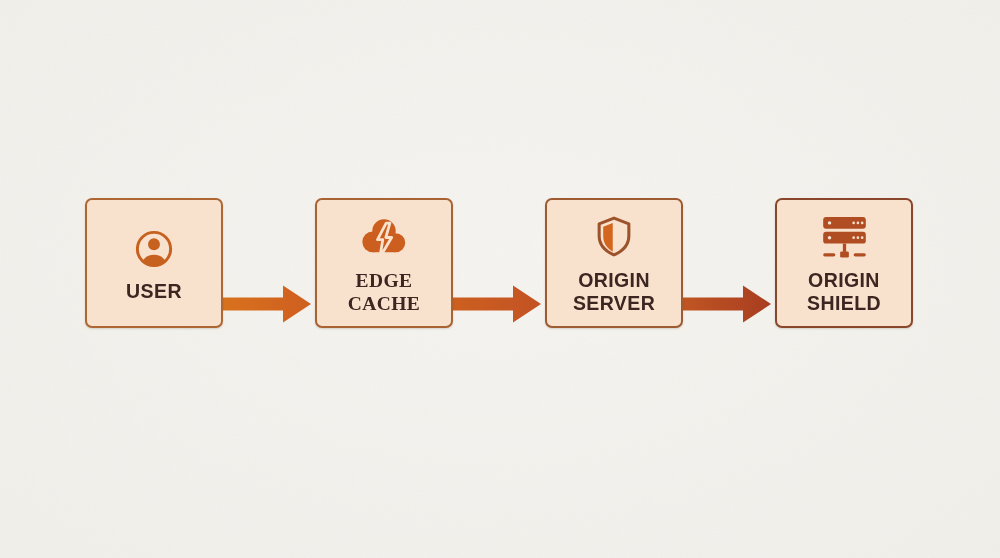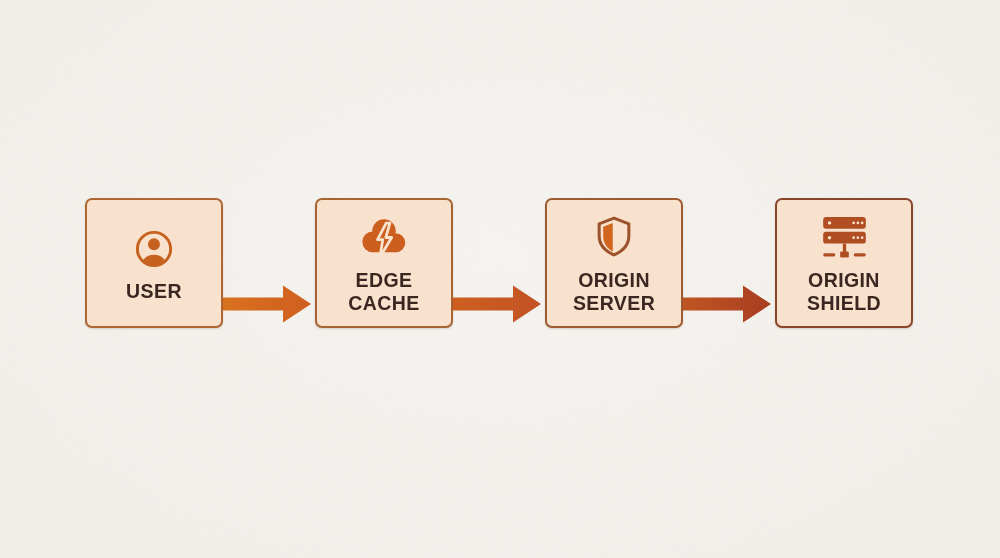--- a/index.html
+++ b/index.html
@@ -71,21 +71,21 @@
   <svg class="arrow" viewBox="0 0 92 48" xmlns="http://www.w3.org/2000/svg">
     <defs>
         <linearGradient id="ag0" x1="0" y1="0" x2="1" y2="0">
           <stop offset="0" stop-color="#d8721e"></stop>
           <stop offset="1" stop-color="#cf5e1f"></stop>
         </linearGradient>
       </defs>
     <path d="M0 17.5 H60 V5.5 L88 24 L60 42.5 V30.5 H0 Z" fill="url(#ag0)"></path>
   </svg>
 
-  <div class="node" style="border-color: rgb(169, 98, 49);">
+  <div class="node" style="border-color: rgb(169, 98, 49); font-family: Liberation Serif, serif;">
     <span class="icon-wrap">
       <svg class="icon cloud" viewBox="0 0 60 54" xmlns="http://www.w3.org/2000/svg" style="color: rgb(204, 94, 31);">
         <circle cx="17" cy="32" r="12" fill="currentColor"></circle>
         <circle cx="30" cy="19.5" r="13.5" fill="currentColor"></circle>
         <circle cx="43.5" cy="33" r="11" fill="currentColor"></circle>
         <rect x="17" y="30" width="26.5" height="14" fill="currentColor"></rect>
         <path d="M32.5 10.5 L22.5 29.5 H28.6 L25.2 50 L38.8 27 H32.1 L36.8 10.5 Z" fill="currentColor" stroke-width="3.2" stroke-linejoin="round" stroke="#f9e2cd"></path>
       </svg>
     </span>
     <div class="label">

